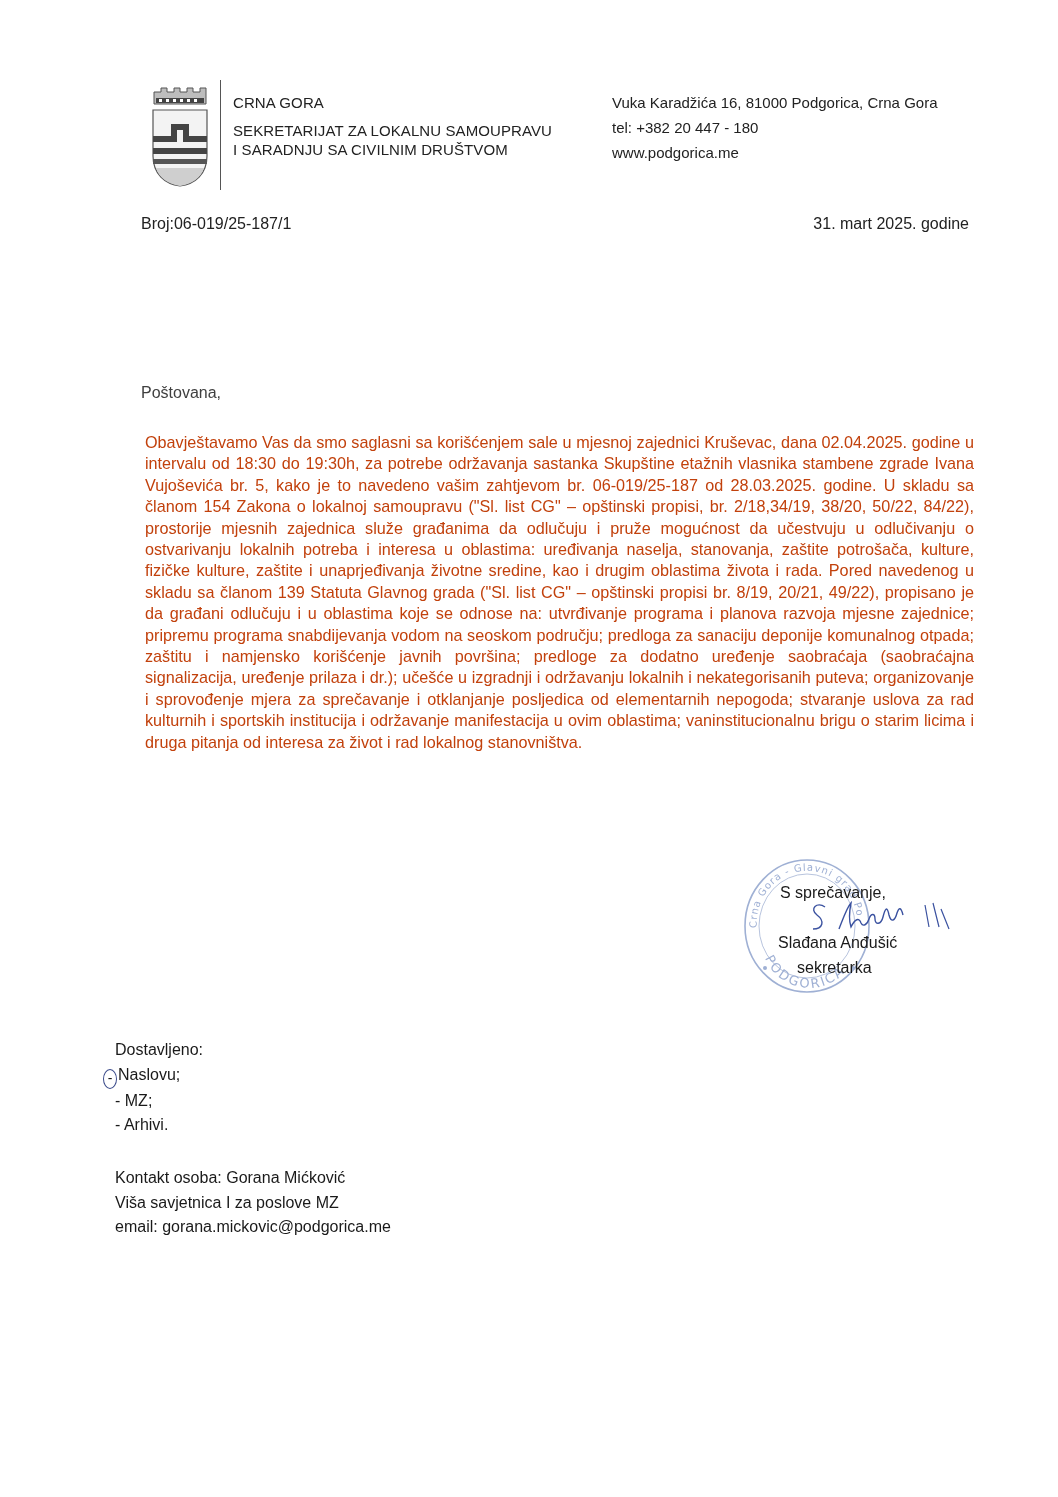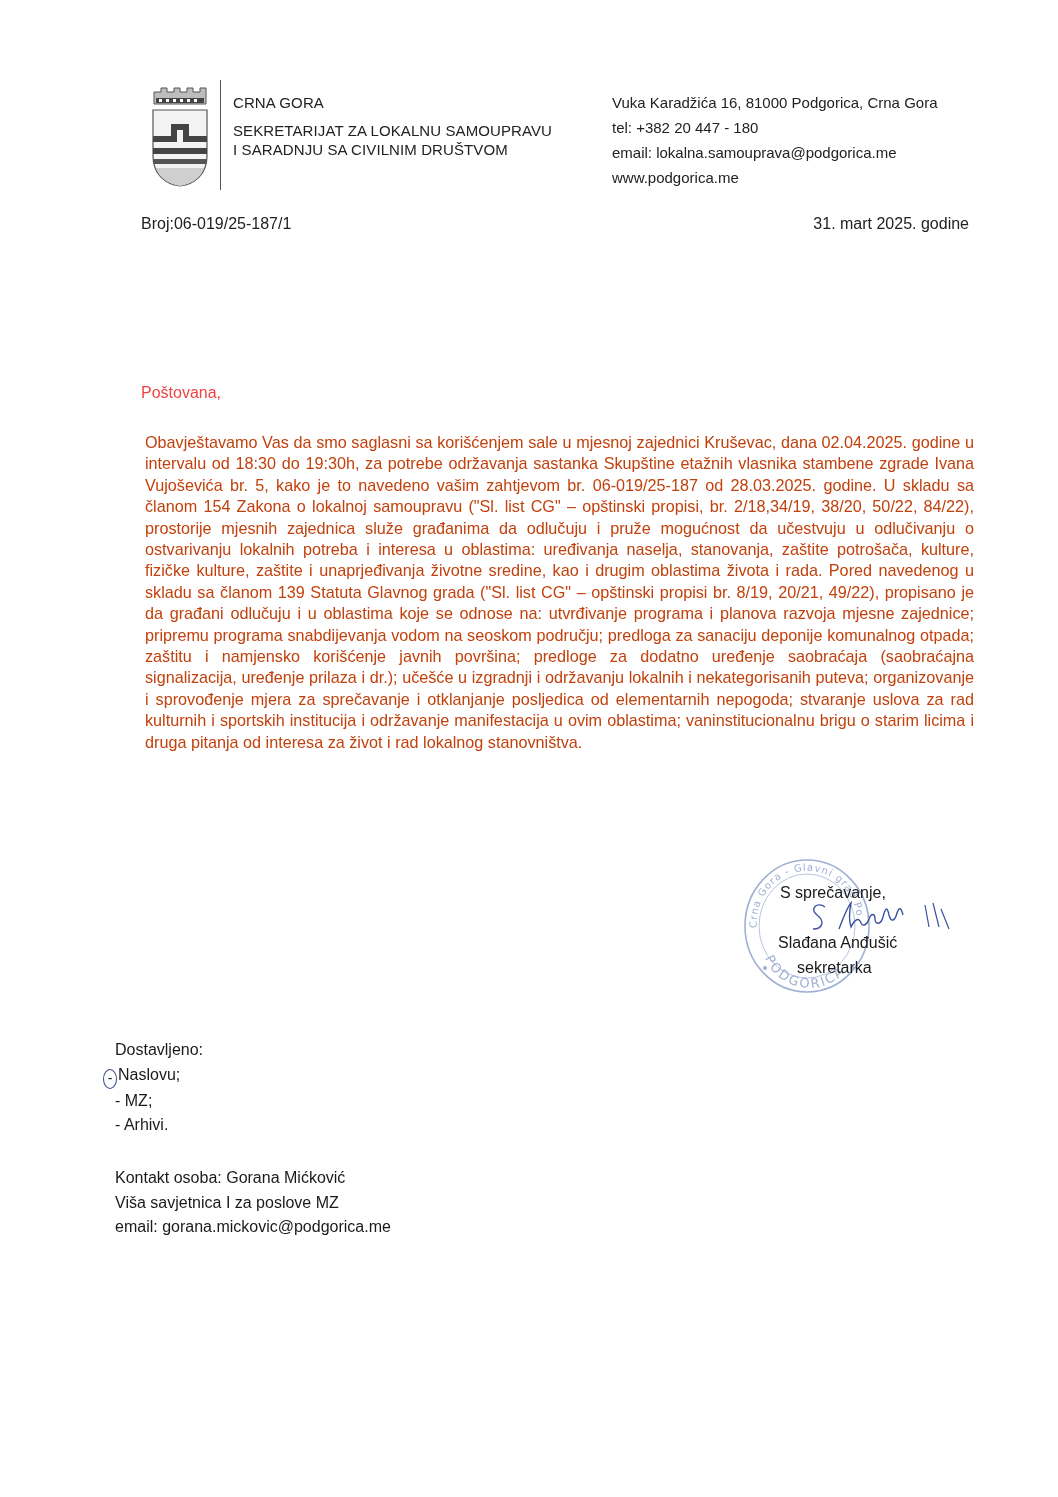--- a/index.html
+++ b/index.html
@@ -74,21 +74,21 @@
       line-height: 25px;
       font-weight: bold;
       color: #1a1a1a;
     }
     .addressee .line { white-space: nowrap; }
 
     .salutation {
       position: absolute;
       left: 141px; top: 384px;
       font-size: 16px;
-      color: #ef4444;
+      color: #404040;
     }
 
     
     .body-text {
       position: absolute;
       left: 141px; top: 428px;
       width: 829px;
       font-size: 16.2px;
       line-height: 21.4px;
       text-align: justify;
@@ -177,21 +177,20 @@
 
   <div class="org-block">
     <div class="line">CRNA GORA</div>
     <div class="line tight" style="margin-top:6px">SEKRETARIJAT ZA LOKALNU SAMOUPRAVU</div>
     <div class="line tight">I SARADNJU SA CIVILNIM DRUŠTVOM</div>
   </div>
 
   <div class="contact-block">
     <div class="line">Vuka Karadžića 16, 81000 Podgorica, Crna Gora</div>
     <div class="line">tel: +382 20 447 - 180</div>
-    <div class="line">email: lokalna.samouprava@podgorica.me</div>
     <div class="line">www.podgorica.me</div>
   </div>
 
   <div class="ref-number">Broj:06-019/25-187/1</div>
   <div class="ref-date">31. mart 2025. godine</div>
 
 
   <div class="salutation">Poštovana,</div>
 
   <p class="body-text">Obavještavamo Vas da smo saglasni sa korišćenjem sale u mjesnoj zajednici Kruševac,  dana 02.04.2025. godine u intervalu od 18:30 do 19:30h, za potrebe održavanja sastanka Skupštine etažnih vlasnika stambene zgrade Ivana Vujoševića br. 5, kako je to navedeno vašim zahtjevom br. 06-019/25-187 od 28.03.2025. godine. U skladu sa članom 154 Zakona o lokalnoj samoupravu ("Sl. list CG" – opštinski propisi, br. 2/18,34/19, 38/20, 50/22, 84/22), prostorije mjesnih zajednica služe građanima da odlučuju i pruže mogućnost da učestvuju u odlučivanju o ostvarivanju lokalnih potreba i interesa u oblastima: uređivanja naselja, stanovanja, zaštite potrošača, kulture, fizičke kulture, zaštite i unaprjeđivanja životne sredine, kao i drugim oblastima života i rada. Pored navedenog u skladu sa članom 139  Statuta Glavnog grada ("Sl. list CG" – opštinski propisi br. 8/19, 20/21, 49/22), propisano je da građani odlučuju i u oblastima koje se odnose na: utvrđivanje programa i planova razvoja mjesne zajednice; pripremu programa snabdijevanja vodom na seoskom području; predloga za sanaciju deponije komunalnog otpada; zaštitu i namjensko korišćenje javnih površina; predloge za dodatno uređenje saobraćaja (saobraćajna signalizacija, uređenje prilaza i dr.); učešće u izgradnji i održavanju lokalnih i nekategorisanih puteva; organizovanje i sprovođenje mjera za sprečavanje i otklanjanje posljedica od elementarnih nepogoda; stvaranje uslova za rad kulturnih i sportskih institucija i održavanje manifestacija u ovim oblastima; vaninstitucionalnu brigu o starim licima i druga pitanja od interesa za život i rad lokalnog stanovništva.</p>

